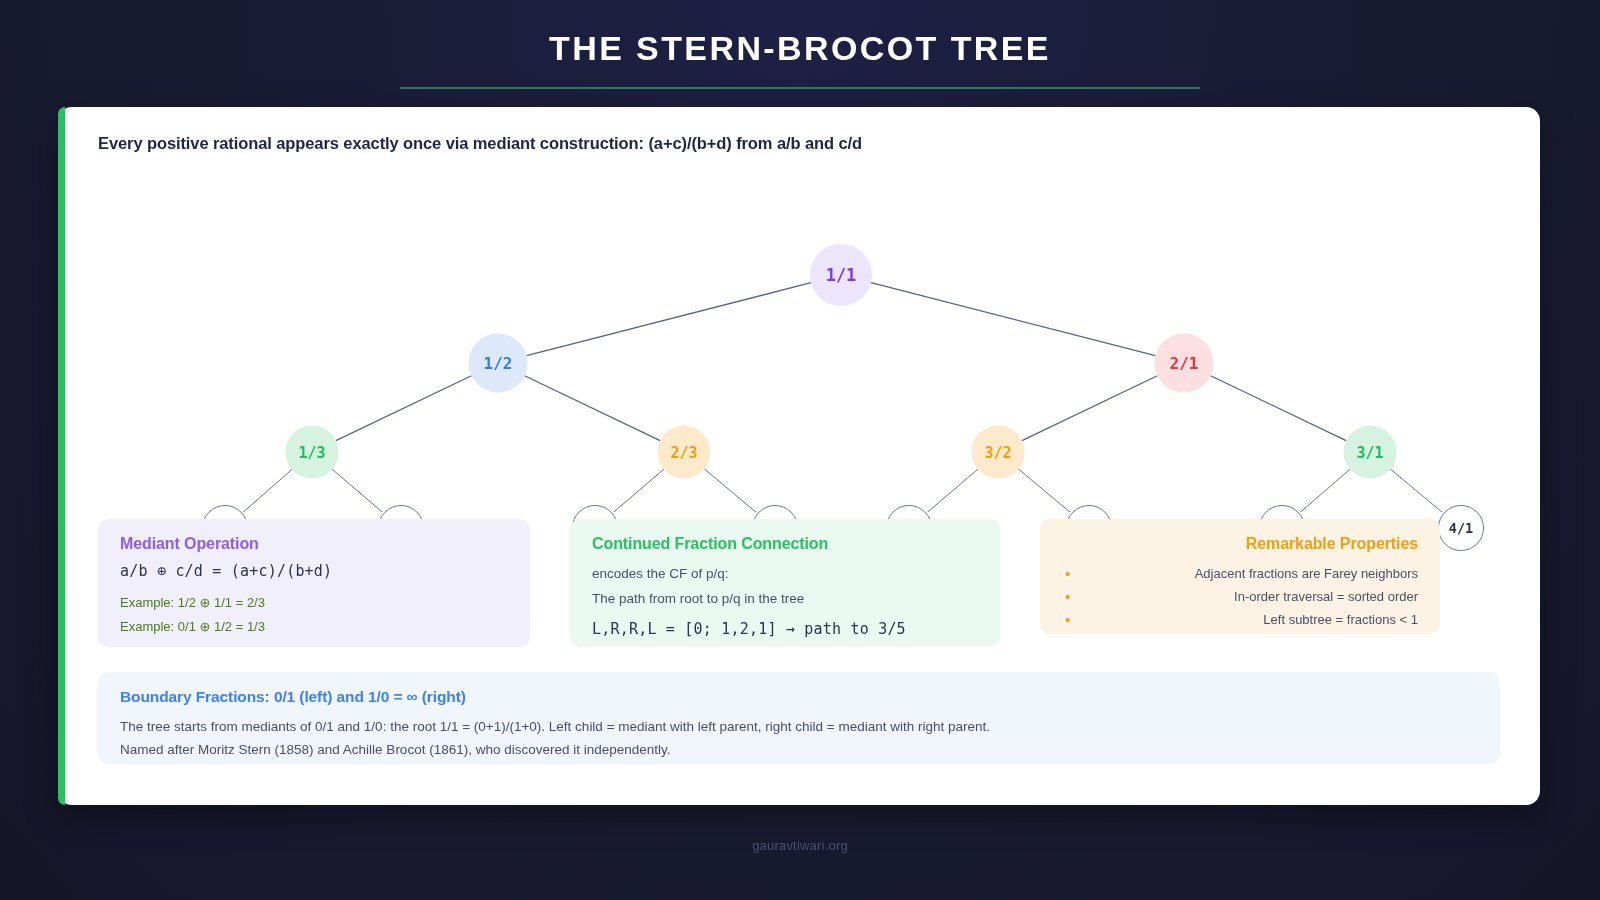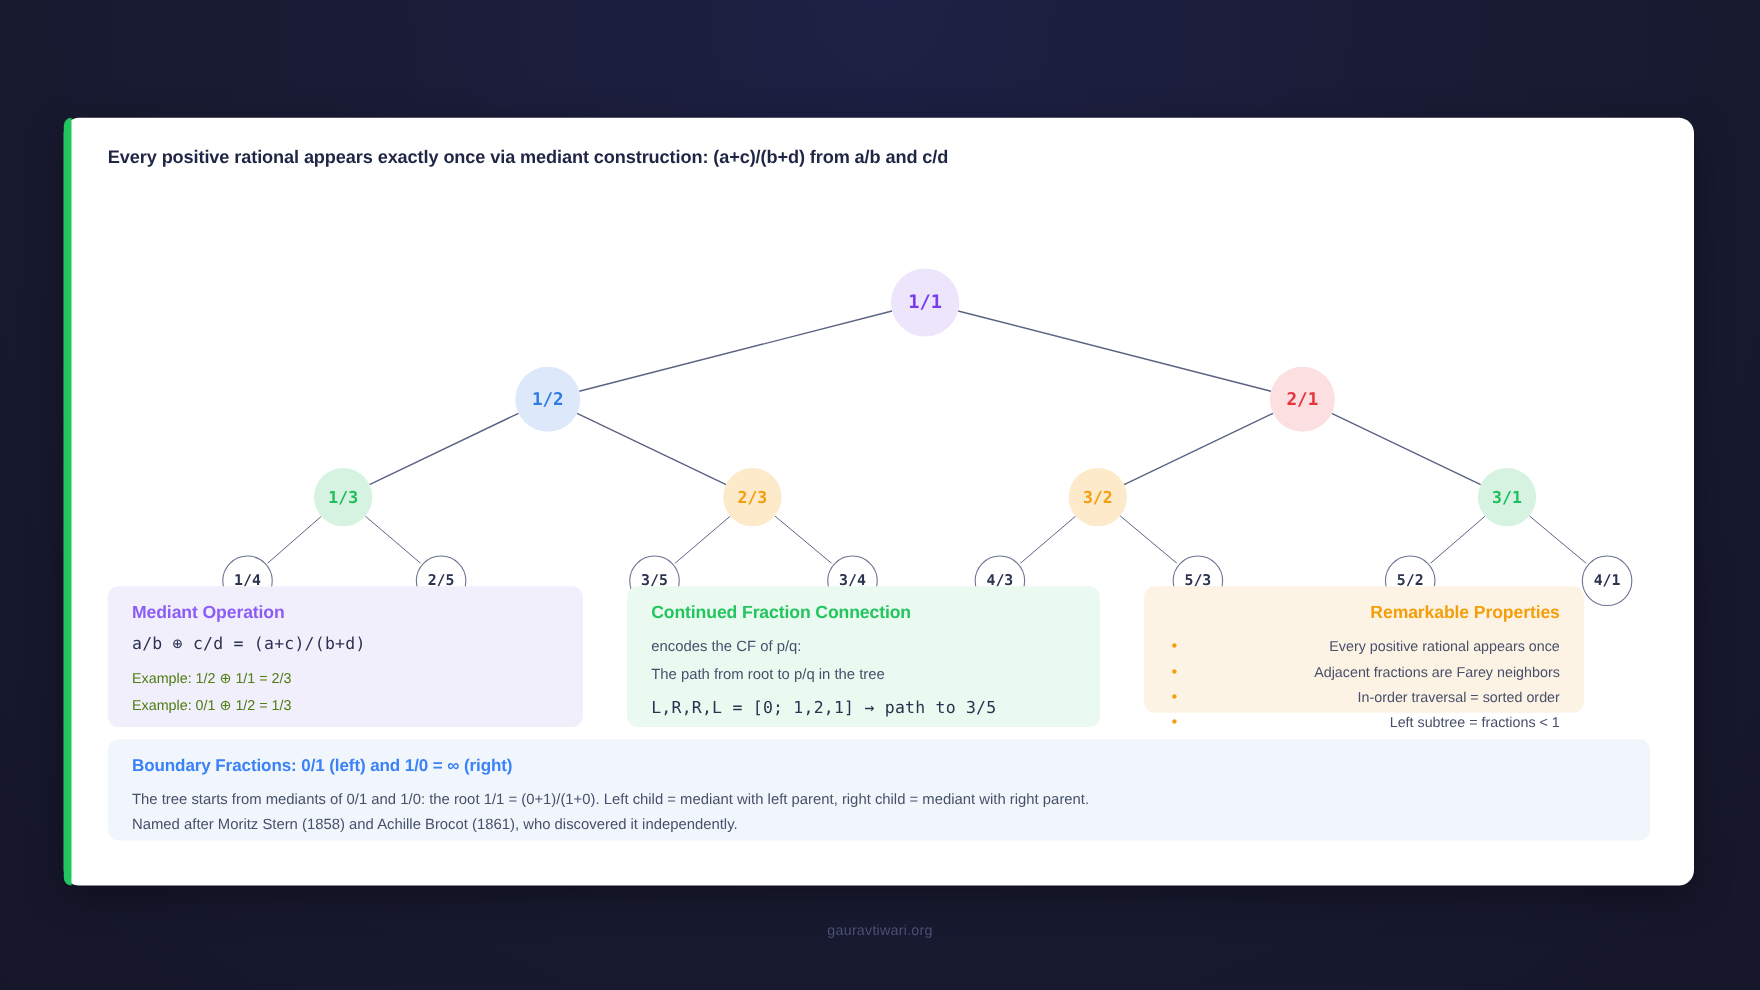--- a/index.html
+++ b/index.html
@@ -74,21 +74,21 @@
   .node.lvl1 { width: 59px; height: 59px; font-size: 16px; }
   .node.lvl2 { width: 53px; height: 53px; font-size: 15px; }
   .node.lvl3 {
     width: 46px; height: 46px; font-size: 13.5px;
     background: #ffffff;
     border: 1.4px solid #6b7590;
     color: #2b3350;
   }
 
   
-  #info-row { position: absolute; left: 40px; top: 412px; width: 1402px; height: 128px; margin-top: 14px; }
+  #info-row { position: absolute; left: 40px; top: 412px; width: 1402px; height: 128px; }
   .info-card {
     position: absolute; top: 0;
     border-radius: 10px;
     padding: 16px 22px 14px 22px;
   }
   .info-card h3 {
     font-size: 16px; font-weight: 700; margin-bottom: 9px;
     letter-spacing: -0.1px;
   }
   .mono-line {
@@ -138,20 +138,24 @@
     position: absolute; left: 0; top: 838px; width: 1600px;
     text-align: center;
     font-size: 13px; color: #4a5070; letter-spacing: 0.2px;
   }
 </style>
 </head>
 <body>
 
 <div id="root">
 
+  <div id="header">
+    <div id="page-title">THE STERN-BROCOT TREE</div>
+    <div id="title-rule"></div>
+  </div>
 
   <div id="main-card">
     <div id="card-accent"></div>
 
     <div id="subtitle">Every positive rational appears exactly once via mediant construction: (a+c)/(b+d) from a/b and c/d</div>
 
     <div id="tree-area">
       <svg id="tree-edges" width="1482" height="345">
           <line x1="752.9725005681521" y1="115.70384825073648" x2="468.57455591095203" y2="188.6689186001056" stroke="#5a6282" stroke-width="1.25"></line>
           <line x1="813.0274994318479" y1="115.70384825073648" x2="1097.425444089048" y2="188.6689186001056" stroke="#5a6282" stroke-width="1.25"></line>
@@ -199,21 +203,20 @@
       <div class="info-card" id="card-cf">
         <h3>Continued Fraction Connection</h3>
         <div class="body-line">encodes the CF of p/q:</div>
         <div class="body-line">The path from root to p/q in the tree</div>
         <div class="mono-line" style="margin-top:9px;">L,R,R,L = [0; 1,2,1] → path to 3/5</div>
       </div>
 
       <div class="info-card" id="card-props">
         <h3>Remarkable Properties</h3>
         <ul id="props-list">
-            <li>Every positive rational appears once</li>
             <li>Adjacent fractions are Farey neighbors</li>
             <li>In-order traversal = sorted order</li>
             <li>Left subtree = fractions &lt; 1</li>
           </ul>
       </div>
 
     </div>
 
     <div id="boundary-panel">
       <div id="boundary-title">Boundary Fractions: 0/1 (left) and 1/0 = ∞ (right)</div>

